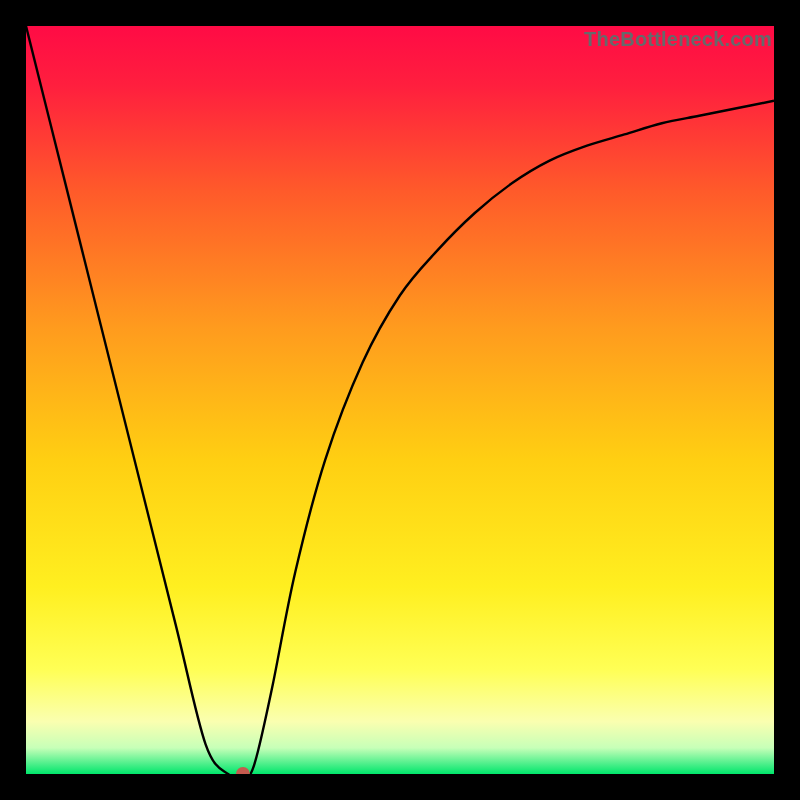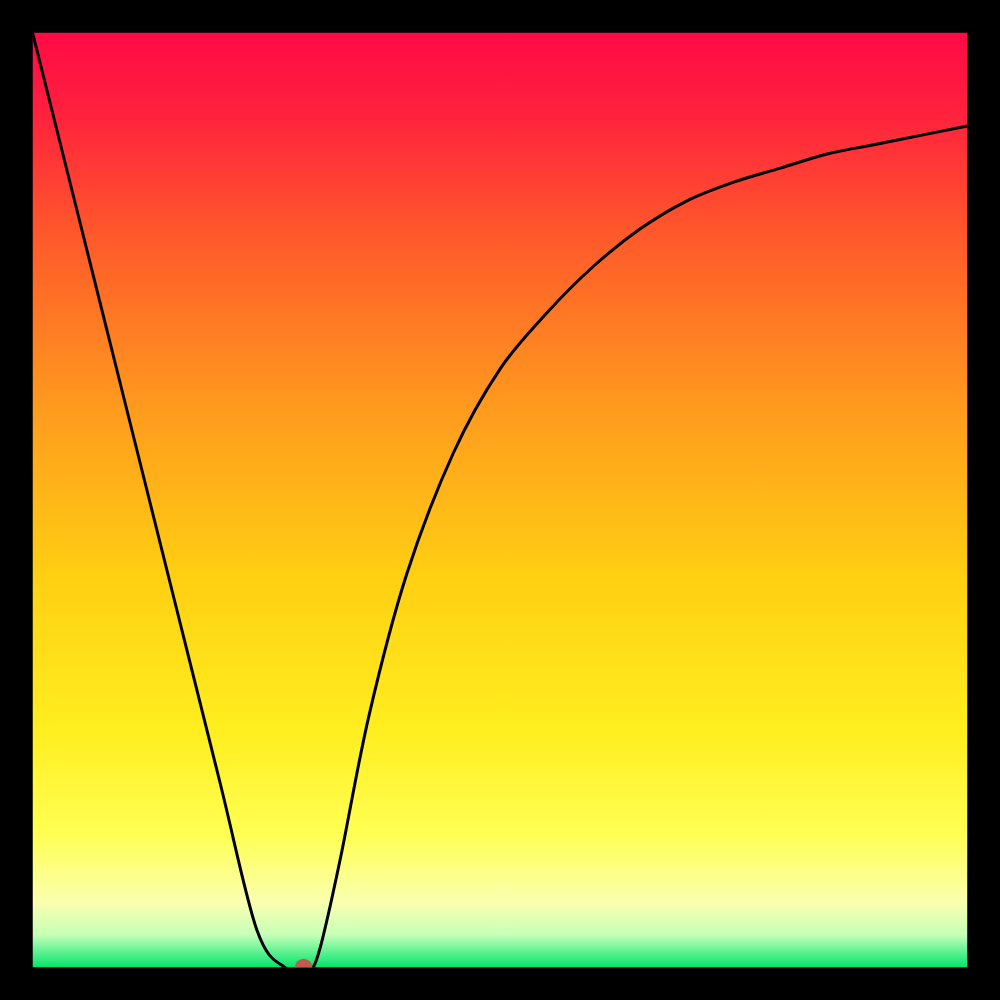--- a/index.html
+++ b/index.html
@@ -66,13 +66,14 @@
       </linearGradient>
     </defs>
     <rect x="0" y="0" width="748" height="748" fill="url(#bg-grad)"></rect>
   </svg>
 
   <svg class="curve" viewBox="0 0 748 748" preserveAspectRatio="none">
     <path id="curve-path" d="M 0.00 0.00 C 6.23 24.93, 24.93 99.73, 37.40 149.60 C 49.87 199.47, 62.33 249.33, 74.80 299.20 C 87.27 349.07, 99.73 398.93, 112.20 448.80 C 124.67 498.67, 138.38 553.52, 149.60 598.40 C 160.82 643.28, 170.79 693.15, 179.52 718.08 C 188.25 743.01, 195.73 743.01, 201.96 748.00 C 208.19 752.99, 213.18 748.00, 216.92 748.00 C 220.66 748.00, 221.91 751.74, 224.40 748.00 C 226.89 744.26, 228.14 740.52, 231.88 725.56 C 235.62 710.60, 240.61 688.16, 246.84 658.24 C 253.07 628.32, 260.55 583.44, 269.28 546.04 C 278.01 508.64, 287.98 468.75, 299.20 433.84 C 310.42 398.93, 324.13 364.03, 336.60 336.60 C 349.07 309.17, 361.53 287.98, 374.00 269.28 C 386.47 250.58, 398.93 238.11, 411.40 224.40 C 423.87 210.69, 436.33 198.22, 448.80 187.00 C 461.27 175.78, 473.73 165.81, 486.20 157.08 C 498.67 148.35, 511.13 140.87, 523.60 134.64 C 536.07 128.41, 548.53 124.04, 561.00 119.68 C 573.47 115.32, 585.93 112.20, 598.40 108.46 C 610.87 104.72, 623.33 100.36, 635.80 97.24 C 648.27 94.12, 660.73 92.25, 673.20 89.76 C 685.67 87.27, 698.13 84.77, 710.60 82.28 C 723.07 79.79, 741.77 76.05, 748.00 74.80" fill="none" stroke="#000" stroke-width="2.4"></path>
     <circle id="marker-dot" cx="216.92" cy="748.00" r="7" fill="#c45a4e"></circle>
   </svg>
 
+  <div class="watermark">TheBottleneck.com</div>
 </div>
 
 </body></html>

